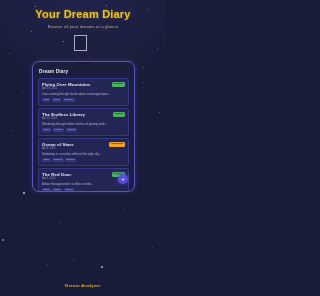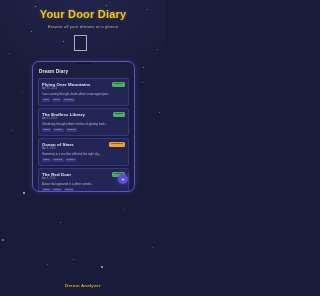--- a/index.html
+++ b/index.html
@@ -172,21 +172,21 @@
       <div class="star" style="left: 60px; top: 222px; width: 1.2px; height: 1.2px; opacity: 0.55;"></div>
       <div class="star" style="left: 2px; top: 239px; width: 1.8px; height: 1.8px; opacity: 0.6;"></div>
       <div class="star" style="left: 73px; top: 259px; width: 1px; height: 1px; opacity: 0.45;"></div>
       <div class="star" style="left: 101px; top: 266px; width: 1.6px; height: 1.6px; opacity: 0.75;"></div>
       <div class="star" style="left: 47px; top: 264px; width: 1px; height: 1px; opacity: 0.35;"></div>
       <div class="star" style="left: 124px; top: 209px; width: 1px; height: 1px; opacity: 0.35;"></div>
       <div class="star" style="left: 152px; top: 247px; width: 1px; height: 1px; opacity: 0.3;"></div>
     </div>
 
   <div id="header">
-    <div id="app-title">Your Door Diary</div>
+    <div id="app-title">Your Dream Diary</div>
     <div id="app-subtitle">Browse all your dreams at a glance</div>
   </div>
 
   <div id="img-placeholder"></div>
 
   <div id="phone">
     <div id="notch"></div>
     <div id="phone-inner">
       <div id="card-title">Dream Diary</div>
       <div id="entry-list">

